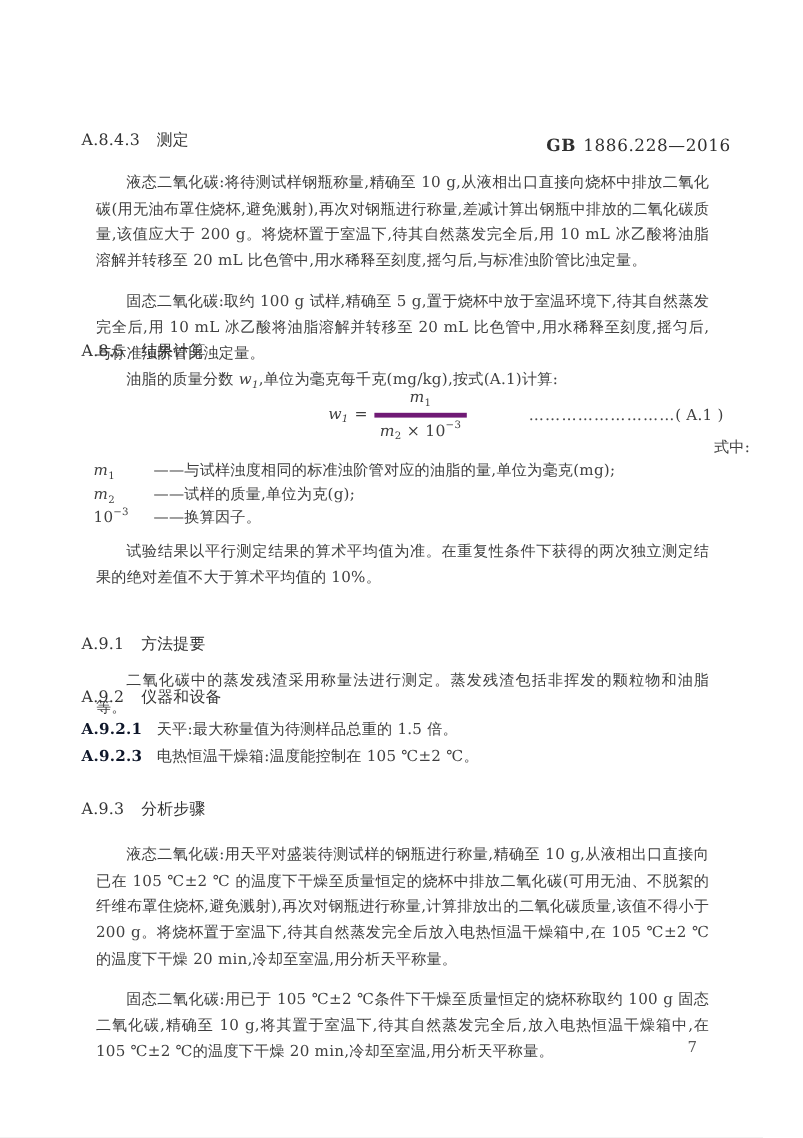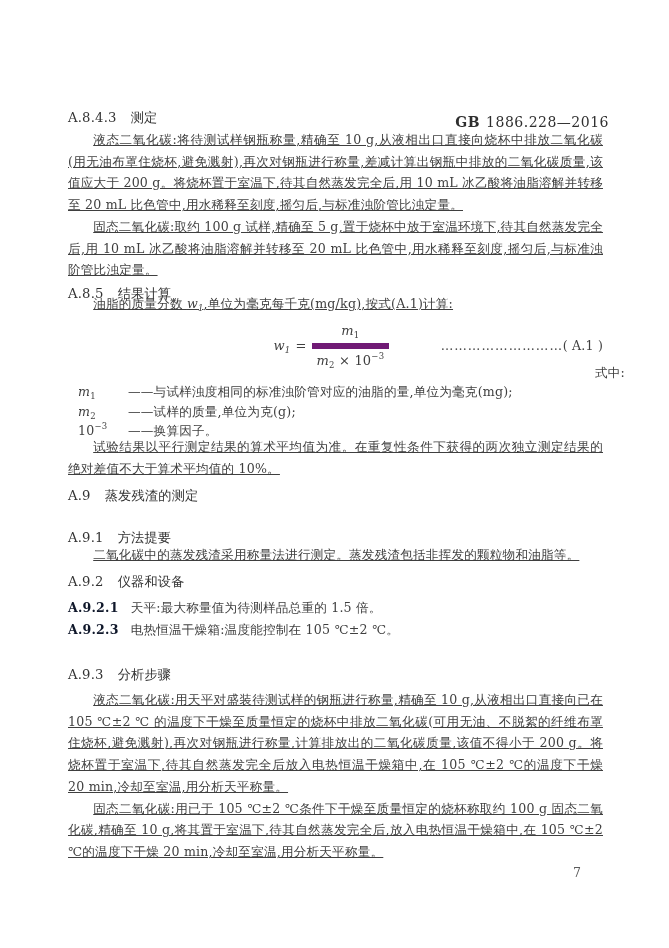--- a/index.html
+++ b/index.html
@@ -31,36 +31,36 @@
   }
   .doc-number .gb{font-weight:bold;margin-right:6px;}
   .h{
     font-weight:normal;
     color:#333333;
     font-size:13.2px;
     line-height:20px;
     text-align:left;
   }
   .h .hnum{margin-right:14px;}
-  .para{margin:0;text-indent:2em;text-decoration:underline;}
+  .para{margin:12px;text-indent:2em;}
   .where-label{padding-left:22px;text-align:right;}
   .where-row{display:flex;align-items:baseline;line-height:19.5px;padding-left:10px;}
   .where-term{flex:0 0 50px;font-size:12.6px;}
   .where-desc{flex:1;}
   .var{font-style:italic;}
   sub{font-size:8.5px;vertical-align:-3px;line-height:0;}
   sup{font-size:8.5px;vertical-align:6px;line-height:0;}
   .formula-row{display:flex;align-items:center;height:40px;}
   .fspacer-l{flex:4;}
   .fspacer-r{flex:1;}
   .formula{display:inline-flex;align-items:center;font-size:13px;white-space:nowrap;}
   .eq{margin:0 5px;}
   .frac{display:inline-flex;flex-direction:column;align-items:center;text-align:center;}
   .fnum{padding:0 4px 1px 4px;}
-  .fden{border-top:6px solid #701a75;padding:1px 5px 0 5px;}
+  .fden{border-top:4px solid #701a75;padding:1px 5px 0 5px;}
   .fdots{
     flex:0 0 122px;overflow:hidden;white-space:nowrap;
     letter-spacing:1px;color:#4a4a4a;
   }
   .flabel{flex:0 0 auto;white-space:nowrap;}
   .item-row{line-height:21.5px;text-align:left;}
   .item-row .inum{font-weight:bold;color:#0f172a;margin-right:12px;}
   .page-number{
     position:absolute;top:865px;left:573px;
     font-size:12.5px;color:#5a5a5a;
@@ -121,23 +121,20 @@
     <div class="where-row">
       <span class="where-term"><span>10</span><sub></sub><sup>−3</sup></span>
       <span class="where-desc"><span>——</span><span>换算因子。</span></span>
     </div>
   </div>
 
   <div class="blk" style="top:436px">
     <p class="para">试验结果以平行测定结果的算术平均值为准。在重复性条件下获得的两次独立测定结果的绝对差值不大于算术平均值的 10%。</p>
   </div>
 
-  <div class="blk h" style="top:486px">
-    <span class="hnum">A.9</span><span class="htitle">蒸发残渣的测定</span>
-  </div>
 
   <div class="blk h" style="top:528px">
     <span class="hnum">A.9.1</span><span class="htitle">方法提要</span>
   </div>
 
   <div class="blk" style="top:544px">
     <p class="para">二氧化碳中的蒸发残渣采用称量法进行测定。蒸发残渣包括非挥发的颗粒物和油脂等。</p>
   </div>
 
   <div class="blk h" style="top:572px">

